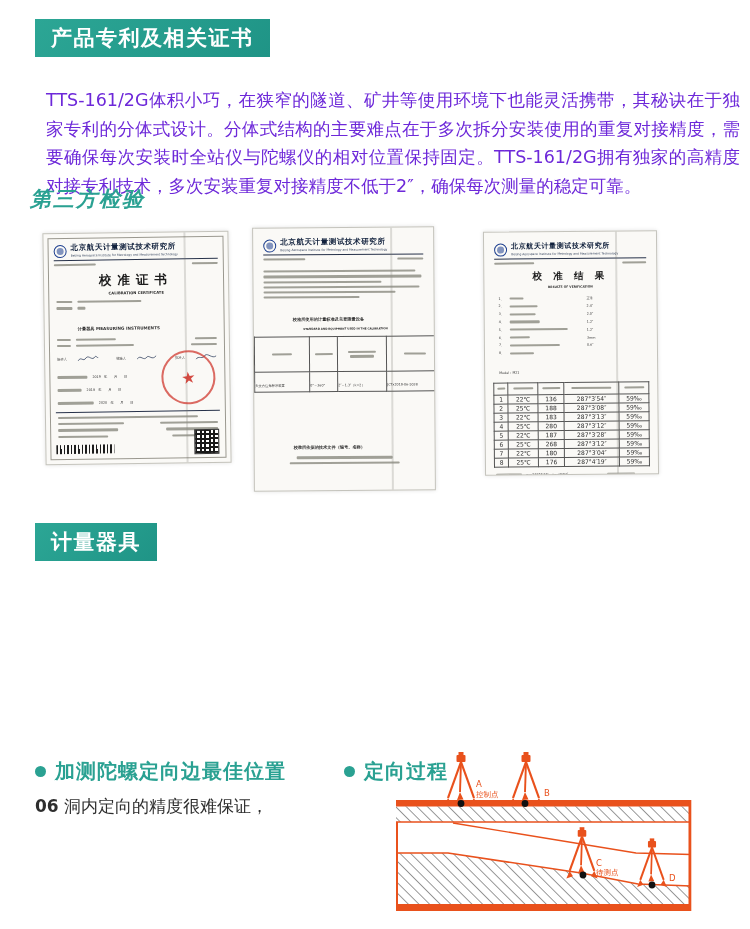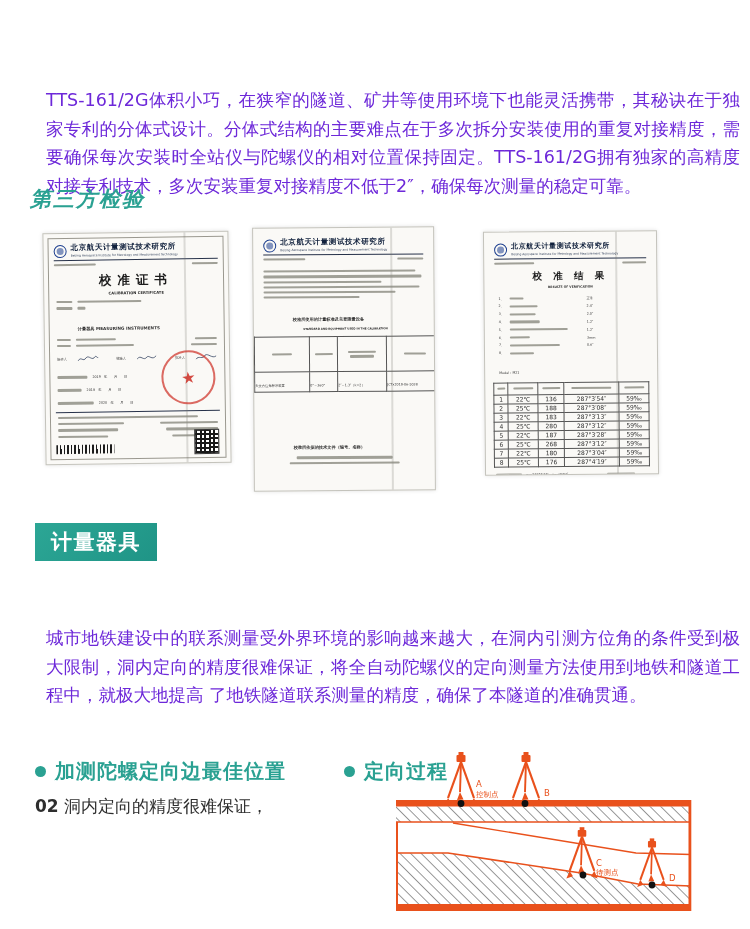--- a/index.html
+++ b/index.html
@@ -68,20 +68,23 @@
   .c3row .num{width:11px;flex:0 0 auto;}
   .c3row .val{position:absolute;left:61%;}
   
   .diagram{position:absolute;left:396px;top:744px;}
 </style>
 </head>
 <body>
 
 <div class="page">
 
+  <div class="badge b1">
+    <span>产品专利及相关证书</span>
+  </div>
   <p class="para p1">TTS-161/2G体积小巧，在狭窄的隧道、矿井等使用环境下也能灵活携带，其秘诀在于独家专利的分体式设计。分体式结构的主要难点在于多次拆分安装使用的重复对接精度，需要确保每次安装时全站仪与陀螺仪的相对位置保持固定。TTS-161/2G拥有独家的高精度对接专利技术，多次安装重复对接精度不低于2″，确保每次测量的稳定可靠。</p>
   <div class="teal h3rd">第三方检验</div>
 
   <div class="cert c1">
     <div class="inner"></div>
     <div class="fold"></div>
     <div class="chead">
       <span class="logo"></span>
       <div>
         <div class="orgcn">北京航天计量测试技术研究所</div>
@@ -379,31 +382,30 @@
       <div class="tls" style="width:26px"></div>
       <span class="s6 sc55">α₀=287°3′13″　μ=±9″03″</span>
       <div class="tls" style="width:28px"></div>
     </div>
 
   </div>
 
   <div class="badge b2">
     <span>计量器具</span>
   </div>
-  <p class="para p2">城市地铁建设中的联系测量受外界环境的影响越来越大，在洞内引测方位角的条件受到极大限制，洞内定向的精度很难保证，将全自动陀螺仪的定向测量方法使用到地铁和隧道工程中，就极大地提高 了地铁隧道联系测量的精度，确保了本隧道的准确贯通。</p>
 
   <div class="bh bh2 teal">
     <span class="dot"></span>
     <span>加测陀螺定向边最佳位置</span>
   </div>
   <div class="bh bh3 teal">
     <span class="dot"></span>
     <span>定向过程</span>
   </div>
-  <div class="itemline il1"><b>02</b><span> 洞内定向的精度很难保证，</span></div>
+  <div class="itemline il1"><b>06</b><span> 洞内定向的精度很难保证，</span></div>
 
   <svg class="diagram" width="300" height="175" viewBox="0 0 300 175">
     <defs>
       <pattern id="hatch" width="7.5" height="7.5" patternUnits="userSpaceOnUse" patternTransform="rotate(-45)">
         <line x1="0" y1="0" x2="0" y2="7.5" stroke="#454545" stroke-width="1.1"></line>
       </pattern>
       <g id="tripod">
         <rect x="-4.5" y="-1" width="9" height="7" rx="1" fill="#e9511c"></rect>
         <rect x="-2.5" y="-4" width="5" height="3.2" fill="#e9511c"></rect>
         <line x1="0" y1="6" x2="-13" y2="42" stroke="#e9511c" stroke-width="2.2"></line>

